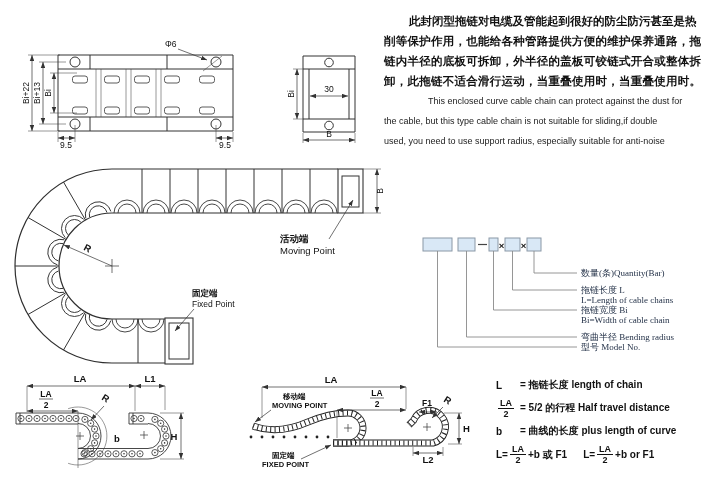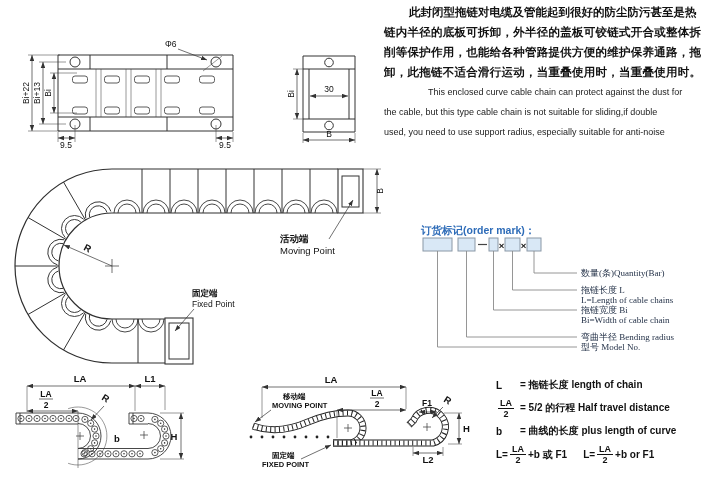--- a/index.html
+++ b/index.html
@@ -13,21 +13,21 @@
   .conn{stroke:#8a8a8a;stroke-width:.9;fill:none;}
   .blk{fill:#fff;stroke:#333;stroke-width:1.1;}
   .obox{fill:#d9e8f6;stroke:#8a98a6;stroke-width:1;}
   text{fill:#111;font-family:"Liberation Sans",sans-serif;}
   .t8{font-size:8.5px;} .t9{font-size:9.5px;} .t7{font-size:7.5px;font-weight:bold;}
   .tb{font-weight:bold;}
   .serif{font-family:"Liberation Serif",serif;font-size:9px;fill:#1f2d44;}
   .bandO{stroke:#222;stroke-width:7;fill:none;stroke-linecap:butt;}
   .bandW{stroke:#fff;stroke-width:5.2;fill:none;}
   .bandT{stroke:#222;stroke-width:5.2;fill:none;stroke-dasharray:1 3.4;}
-  .intro{position:absolute;left:384px;top:2px;width:317px;color:#111;}
+  .intro{position:absolute;left:384px;top:11px;width:317px;color:#111;}
   .intro .zh{font-size:11.5px;font-weight:bold;line-height:20px;text-align:justify;text-align-last:justify;}
   .intro .zh.first{text-align-last:auto;padding-left:25px;}
   .intro .en{font-size:9px;line-height:20px;color:#222;white-space:nowrap;}
   .intro .en.first{padding-left:44px;}
   .om-title{position:absolute;left:421px;top:224px;font-size:10.5px;font-weight:bold;color:#2e6cb8;}
   .formulas{position:absolute;left:496px;top:378px;width:206px;color:#111;font-weight:bold;font-size:10px;}
   .frow{display:flex;align-items:center;margin-bottom:3px;}
   .fsym{width:24px;display:inline-block;}
   .frac{display:inline-flex;flex-direction:column;align-items:center;font-size:9px;line-height:10px;margin:0 2px;}
   .frac .num{border-bottom:1px solid #111;padding:0 2px;}
@@ -268,29 +268,28 @@
     <text class="t7" x="272" y="408">MOVING POINT</text>
     <line class="dim" x1="271" y1="410" x2="255" y2="422" marker-end="url(#ae)"></line>
     <text class="t7" x="272" y="458">固定端</text>
     <text class="t7" x="262" y="467">FIXED POINT</text>
     <line class="dim" x1="301" y1="459" x2="331" y2="445" marker-end="url(#ae)"></line>
   </g>
 </svg>
 
 <div class="intro">
   <div class="zh first">此封闭型拖链对电缆及管能起到很好的防尘防污甚至是热</div>
+  <div class="zh">削等保护作用，也能给各种管路提供方便的维护保养通路，拖</div>
   <div class="zh">链内半径的底板可拆卸，外半径的盖板可铰链式开合或整体拆</div>
-  <div class="zh">削等保护作用，也能给各种管路提供方便的维护保养通路，拖</div>
   <div class="zh">卸，此拖链不适合滑行运动，当重叠使用时，当重叠使用时。</div>
   <div class="en first">This enclosed curve cable chain can protect against the dust for</div>
   <div class="en">the cable, but this type cable chain is not suitable for sliding,if double</div>
   <div class="en">used, you need to use support radius, especially suitable for anti-noise</div>
 </div>
 
-<div class="om-title">订货标记(order mark)：</div>
 
 <div class="formulas">
   <div class="frow">
     <span class="fsym">L</span>
     <span>= 拖链长度  length of chain</span>
   </div>
   <div class="frow r2">
     <span class="fsym"><span class="frac">
       <span class="num">LA</span>
       <span>2</span>

